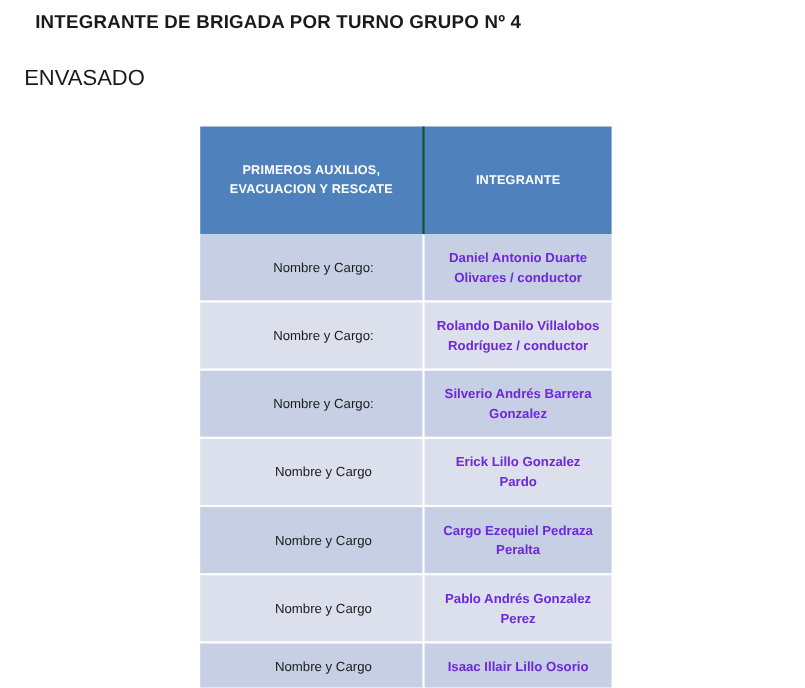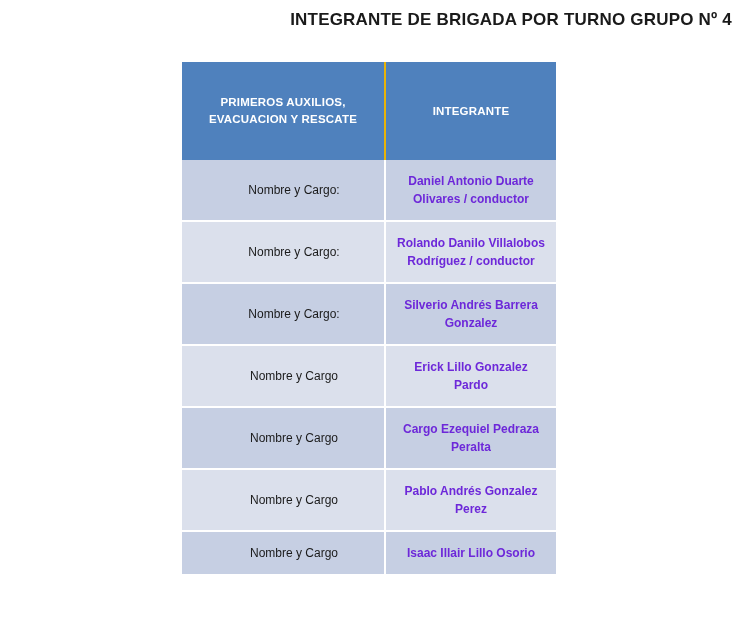--- a/index.html
+++ b/index.html
@@ -9,27 +9,27 @@
   body {
     width: 732px;
     height: 625px;
     background: #ffffff;
     font-family: "Liberation Sans", sans-serif;
     color: #000000;
     overflow: hidden;
     position: relative;
   }
   .page-title {
-    text-align: right;
+    text-align: left;
     font-size: 17px;
     font-weight: bold;
     color: #1a1a1a;
     letter-spacing: 0.2px;
     margin-top: 10px;
-    padding-left: 7px;
+    padding-left: 32px;
   }
   .section-label {
     margin-top: 30px;
     margin-left: 22px;
     font-size: 20px;
     color: #1a1a1a;
     font-weight: normal;
   }
   .table-wrap {
     margin-top: 32px;
@@ -42,21 +42,21 @@
     table-layout: fixed;
   }
   table.brigade th {
     background: #4f81bd;
     color: #ffffff;
     font-size: 11.5px;
     font-weight: bold;
     text-align: center;
     padding: 14px 8px;
     line-height: 1.45;
-    border-right: 2px solid #eab308;
+    border-right: 2px solid #14532d;
     letter-spacing: 0.2px;
     vertical-align: middle;
     height: 70px;
   }
   table.brigade th:last-child {
     border-right: none;
     margin-top: 21px;
   }
   table.brigade td {
     font-size: 12px;
@@ -90,20 +90,21 @@
   th.col-role-head { width: 186px; }
   th.col-member-head { width: 154px; }
 </style>
 </head>
 <body>
 
 <div>
 
   <div class="page-title">INTEGRANTE DE BRIGADA  POR TURNO  GRUPO Nº 4</div>
 
+  <div class="section-label">ENVASADO</div>
 
   <div class="table-wrap">
     <table class="brigade">
       <thead>
         <tr>
           <th class="col-role-head">PRIMEROS AUXILIOS, EVACUACION Y RESCATE</th>
           <th class="col-member-head">INTEGRANTE</th>
         </tr>
       </thead>
       <tbody>

